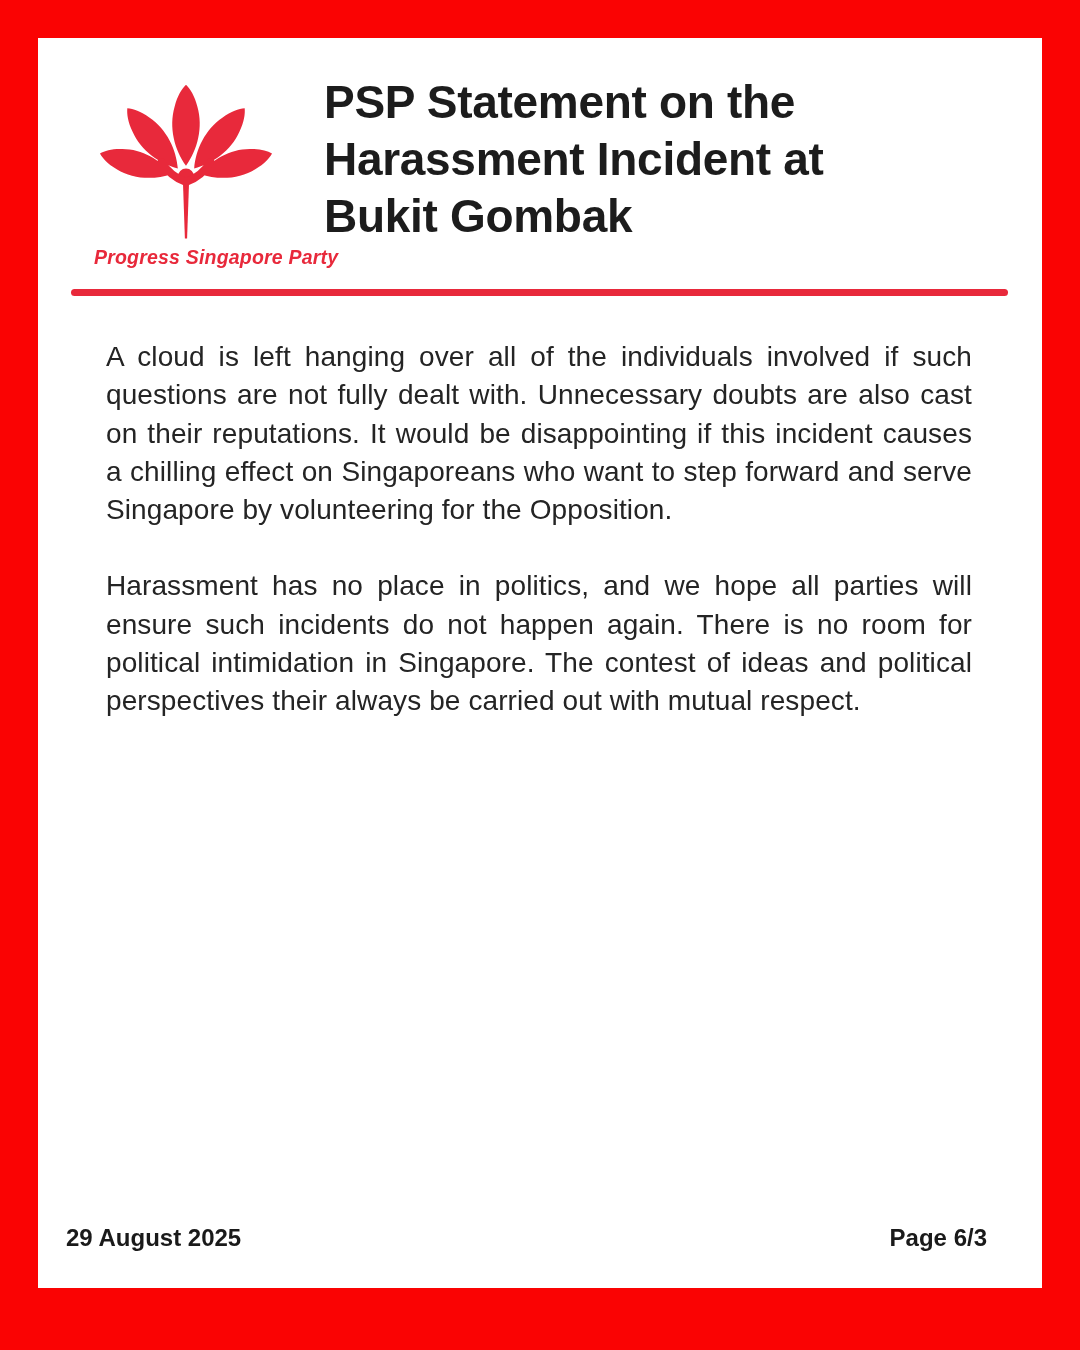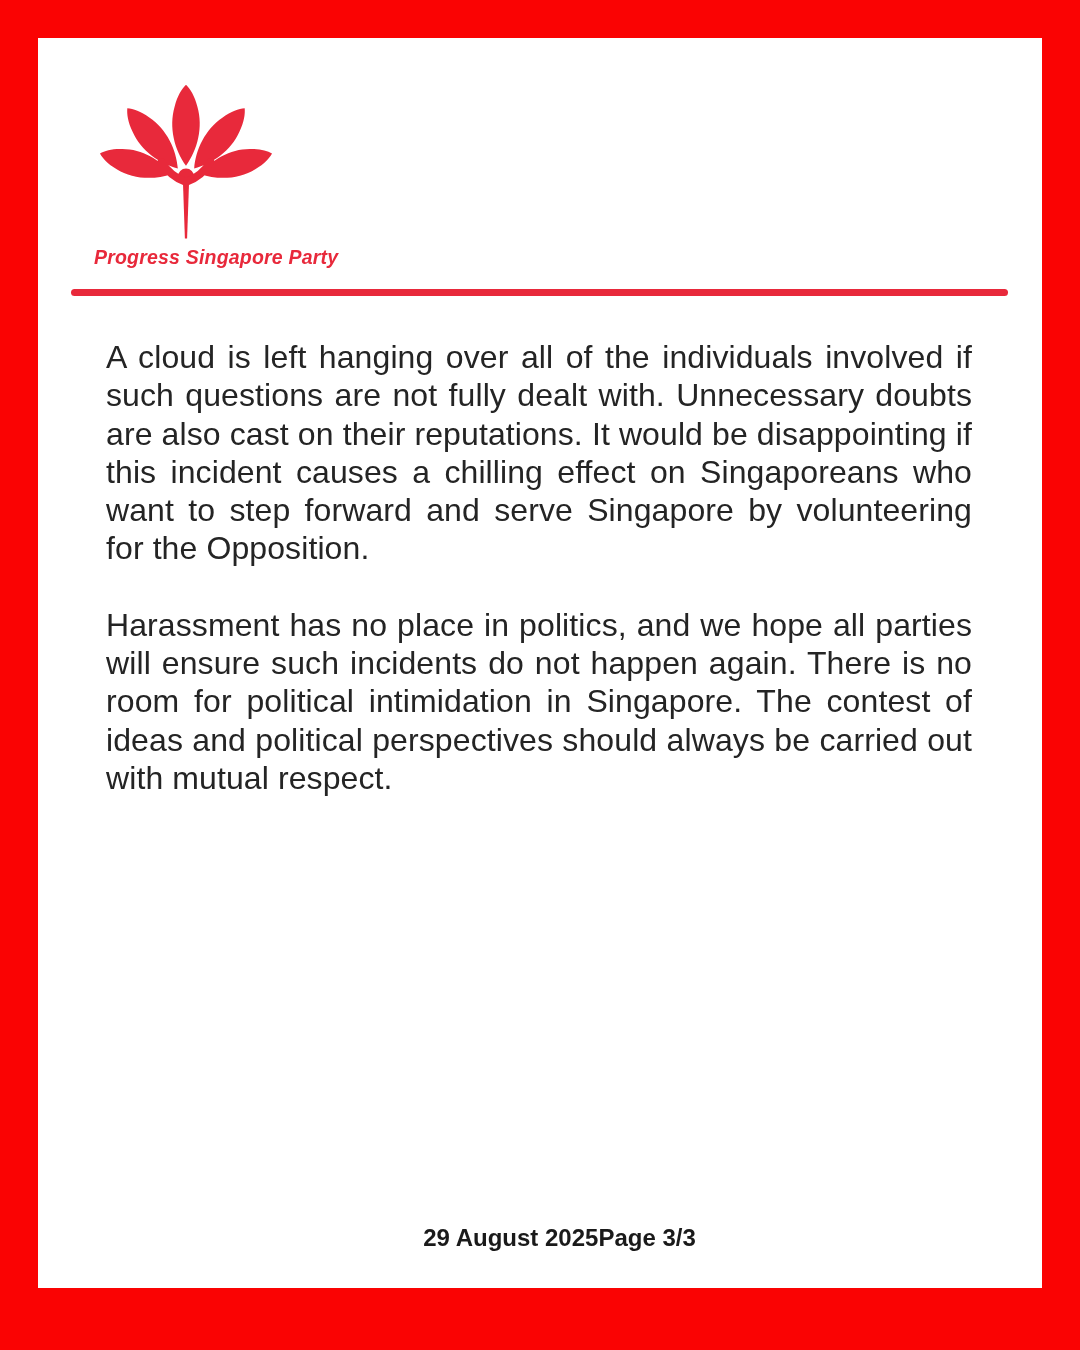--- a/index.html
+++ b/index.html
@@ -70,35 +70,35 @@
   }
   
   .body-text {
     position: absolute;
     left: 68px;
     top: 300px;
     width: 866px;
   }
   .body-text p {
     margin: 0 0 38px 0;
-    font-size: 32px;
+    font-size: 28px;
     line-height: 38.3px;
     color: #242424;
     text-align: justify;
     text-justify: inter-word;
     letter-spacing: 0.1px;
   }
   
   .doc-footer {
     position: absolute;
-    left: 61px;
+    left: 28px;
     top: 1186px;
     width: 921px;
     display: flex;
-    justify-content: center;
+    justify-content: space-between;
     align-items: baseline;
     font-size: 24px;
     font-weight: bold;
     color: #1a1a1a;
   }
 </style>
 </head>
 <body>
 
 <div class="page">
@@ -116,27 +116,32 @@
           <use href="#leaf" transform="translate(84,99) rotate(-74) scale(0.88)"></use>
           <use href="#leaf" transform="translate(116,99) rotate(74) scale(0.88)"></use>
           <circle cx="100" cy="102" r="9"></circle>
           <path d="M96.6,107 L103.4,107 L101.2,170 L98.8,170 Z"></path>
         </g>
         <path d="M73,86 Q83,102 100,108 Q117,102 127,86" fill="none" stroke="#E8293B" stroke-width="8.5" stroke-linecap="round"></path>
       </svg>
       <div class="logo-caption">Progress Singapore Party</div>
     </div>
 
+    <h1 class="doc-title">
+      <span class="title-line">PSP Statement on the</span>
+      <span class="title-line">Harassment Incident at</span>
+      <span class="title-line">Bukit Gombak</span>
+    </h1>
 
     <div class="divider"></div>
 
     <main class="body-text">
       <p>A cloud is left hanging over all of the individuals involved if such questions are not fully dealt with. Unnecessary doubts are also cast on their reputations. It would be disappointing if this incident causes a chilling effect on Singaporeans who want to step forward and serve Singapore by volunteering for the Opposition.</p>
-      <p>Harassment has no place in politics, and we hope all parties will ensure such incidents do not happen again. There is no room for political intimidation in Singapore. The contest of ideas and political perspectives should always be carried out with mutual respect.</p>
+      <p>Harassment has no place in politics, and we hope all parties will ensure such incidents do not happen again. There is no room for political intimidation in Singapore. The contest of ideas and political perspectives their always be carried out with mutual respect.</p>
     </main>
 
     <div class="doc-footer">
       <span>29 August 2025</span>
-      <span>Page 3/3</span>
+      <span>Page 6/3</span>
     </div>
 
   </div>
 </div>
 
 </body></html>

